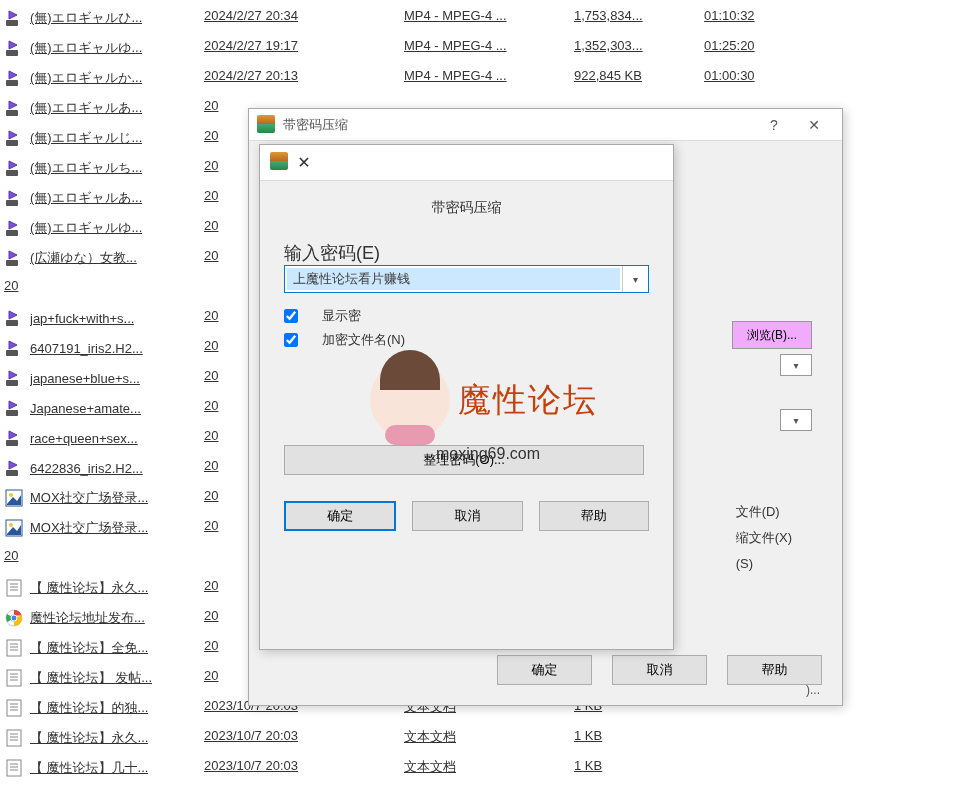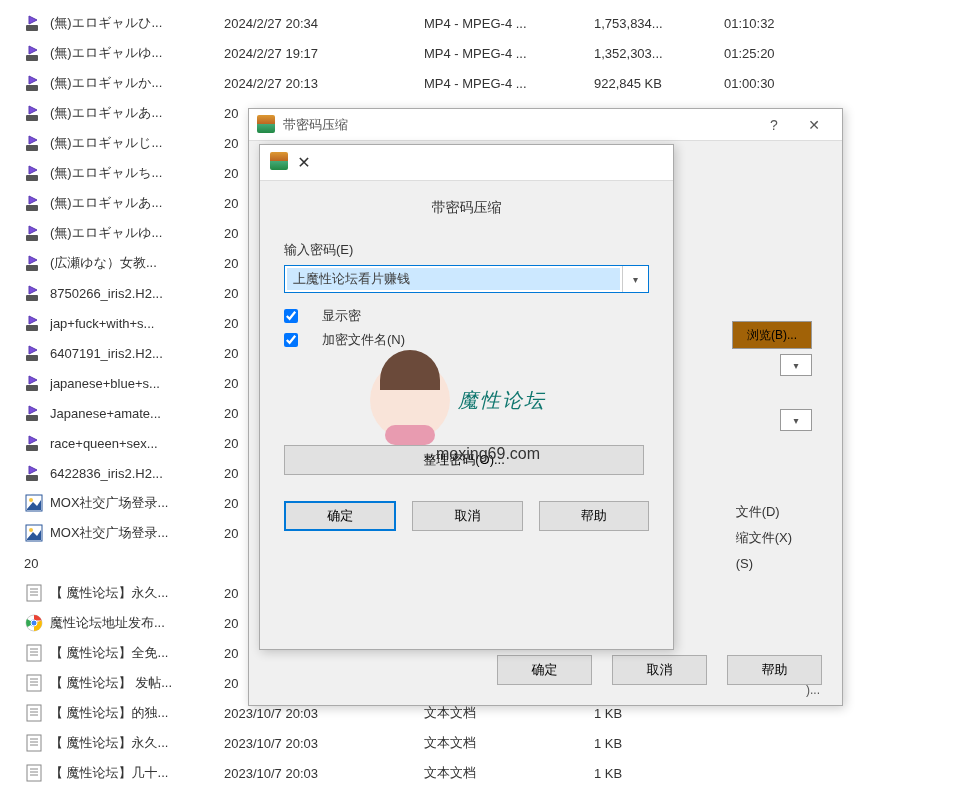--- a/index.html
+++ b/index.html
@@ -1,59 +1,59 @@
 <!DOCTYPE html>
 <html><head>
 <meta charset="utf-8">
 <style>
 * { box-sizing: border-box; margin: 0; padding: 0; }
 body { font-family: "Microsoft YaHei", "Segoe UI", Arial, sans-serif; font-size: 13px; background: #fff; width: 960px; height: 803px; overflow: hidden; position: relative; color: #333; }
 
 .file-list { padding: 8px 0; }
-.file-row { display: flex; align-items: center; height: 30px; padding: 0 24px; }
+.file-row { display: flex; align-items: flex-start; height: 30px; padding: 0 4px; text-decoration: underline; }
 .col-name { display: flex; align-items: center; width: 200px; gap: 6px; }
 .col-date { width: 200px; }
 .col-type { width: 170px; }
 .col-size { width: 130px; }
 .col-duration { width: 100px; }
 .file-text { white-space: nowrap; overflow: hidden; text-overflow: ellipsis; }
 
 .icon-wrap { width: 20px; height: 20px; display: flex; align-items: center; justify-content: center; flex-shrink: 0; }
 
 .dialog { position: absolute; background: #f0f0f0; border: 1px solid #aaa; box-shadow: 2px 2px 10px rgba(0,0,0,0.2); }
 .dialog.main { left: 248px; top: 108px; width: 595px; height: 598px; }
 .dialog-title { display: flex; align-items: center; height: 32px; padding: 0 8px; background: #fff; border-bottom: 1px solid #ddd; }
 .dialog-title .title-icon { width: 20px; height: 20px; margin-right: 6px; }
 .dialog-title .title-text { flex: 1; color: #555; font-size: 13px; }
 .dialog-title .title-btn { width: 40px; height: 28px; display: flex; align-items: center; justify-content: center; color: #555; font-size: 14px; cursor: pointer; }
-.browse-btn { position: absolute; right: 30px; top: 212px; width: 80px; height: 28px; border: 1px solid #999; background: #a16207; font-size: 12px; }
+.browse-btn { position: absolute; right: 30px; top: 212px; width: 80px; height: 28px; border: 1px solid #999; background: #f0abfc; font-size: 12px; }
 .dropdown { position: absolute; right: 30px; top: 245px; width: 32px; height: 22px; border: 1px solid #999; background: #fff; display: flex; align-items: center; justify-content: center; }
 .dropdown2 { position: absolute; right: 30px; top: 300px; width: 32px; height: 22px; border: 1px solid #999; background: #fff; display: flex; align-items: center; justify-content: center; }
 .side-labels { position: absolute; right: 50px; top: 390px; font-size: 13px; line-height: 26px; }
 .side-help { position: absolute; right: 22px; top: 574px; font-size: 12px; color: #555; }
 
 .main-buttons { position: absolute; bottom: 20px; left: 0; right: 20px; display: flex; gap: 20px; justify-content: flex-end; }
 .dlg-btn { width: 95px; height: 30px; border: 1px solid #adadad; background: #e1e1e1; font-size: 13px; }
 
 .dialog.password { left: 259px; top: 144px; width: 415px; height: 506px; background: #f0f0f0; z-index: 10; }
 .pw-title { display: flex; align-items: center; height: 36px; padding: 0 10px; background: #fff; border-bottom: 1px solid #ddd; }
 .pw-title .title-text { flex: 1; font-size: 14px; color: #333; margin-left: 6px; }
 .pw-title .close-x { width: 32px; height: 28px; display: flex; align-items: center; justify-content: center; font-size: 16px; cursor: pointer; }
 .pw-heading { text-align: center; padding: 18px 0 24px; font-size: 14px; }
 .pw-body { padding: 0 24px; }
-.pw-label { font-size: 13px; margin-bottom: 6px; }
+.pw-label { font-size: 18px; }
 .pw-input-wrap { position: relative; border: 1px solid #0078d7; height: 28px; display: flex; align-items: center; background: #fff; }
 .pw-input { flex: 1; border: none; outline: none; padding: 0 6px; font-size: 13px; color: #404040; background: #cce8ff; height: 22px; margin: 2px; }
 .pw-dd { width: 26px; height: 26px; border-left: 1px solid #ccc; display: flex; align-items: center; justify-content: center; cursor: pointer; }
 .checks { margin-top: 14px; }
 .check-row { display: flex; align-items: center; gap: 24px; margin: 6px 0; font-size: 13px; }
 .check-row input { width: 14px; height: 14px; }
 
 .watermark { position: absolute; left: 110px; top: 215px; display: flex; align-items: center; gap: 8px; pointer-events: none; }
-.wm-text { color: #0f766e; font-size: 20px; font-weight: normal; letter-spacing: 2px; font-style: italic; }
+.wm-text { color: #c2410c; font-size: 33px; font-weight: normal; letter-spacing: 2px; }
 .wm-url { position: absolute; left: 176px; top: 300px; font-size: 16px; color: #333; }
 
 .organize-btn { width: 360px; height: 30px; border: 1px solid #adadad; background: #e1e1e1; font-size: 13px; margin-top: 90px; }
 
 .pw-buttons { display: flex; gap: 16px; margin-top: 26px; }
 .pw-btn { flex: 1; height: 30px; border: 1px solid #adadad; background: #e1e1e1; font-size: 13px; }
 .pw-btn.primary { border: 2px solid #0078d7; }
 
 .chev { font-size: 10px; color: #555; }
 
@@ -196,29 +196,20 @@
           </svg>
         </span>
         <span class="file-text">(広瀬ゆな）女教...</span>
       </div>
       <div class="col-date file-text">20</div>
       <div class="col-type file-text"></div>
       <div class="col-size file-text"></div>
       <div class="col-duration file-text"></div>
     </div>
     <div class="file-row">
-      <div class="col-name">
-        <span class="icon-wrap">
-          <svg width="20" height="20" viewBox="0 0 20 20">
-            <rect x="2" y="12" width="12" height="6" fill="#555" rx="1"></rect>
-            <polygon points="5,3 5,11 13,7" fill="#7b4fd9" stroke="#5a3ab0"></polygon>
-          </svg>
-        </span>
-        <span class="file-text">8750266_iris2.H2...</span>
-      </div>
       <div class="col-date file-text">20</div>
       <div class="col-type file-text"></div>
       <div class="col-size file-text"></div>
       <div class="col-duration file-text"></div>
     </div>
     <div class="file-row">
       <div class="col-name">
         <span class="icon-wrap">
           <svg width="20" height="20" viewBox="0 0 20 20">
             <rect x="2" y="12" width="12" height="6" fill="#555" rx="1"></rect>

